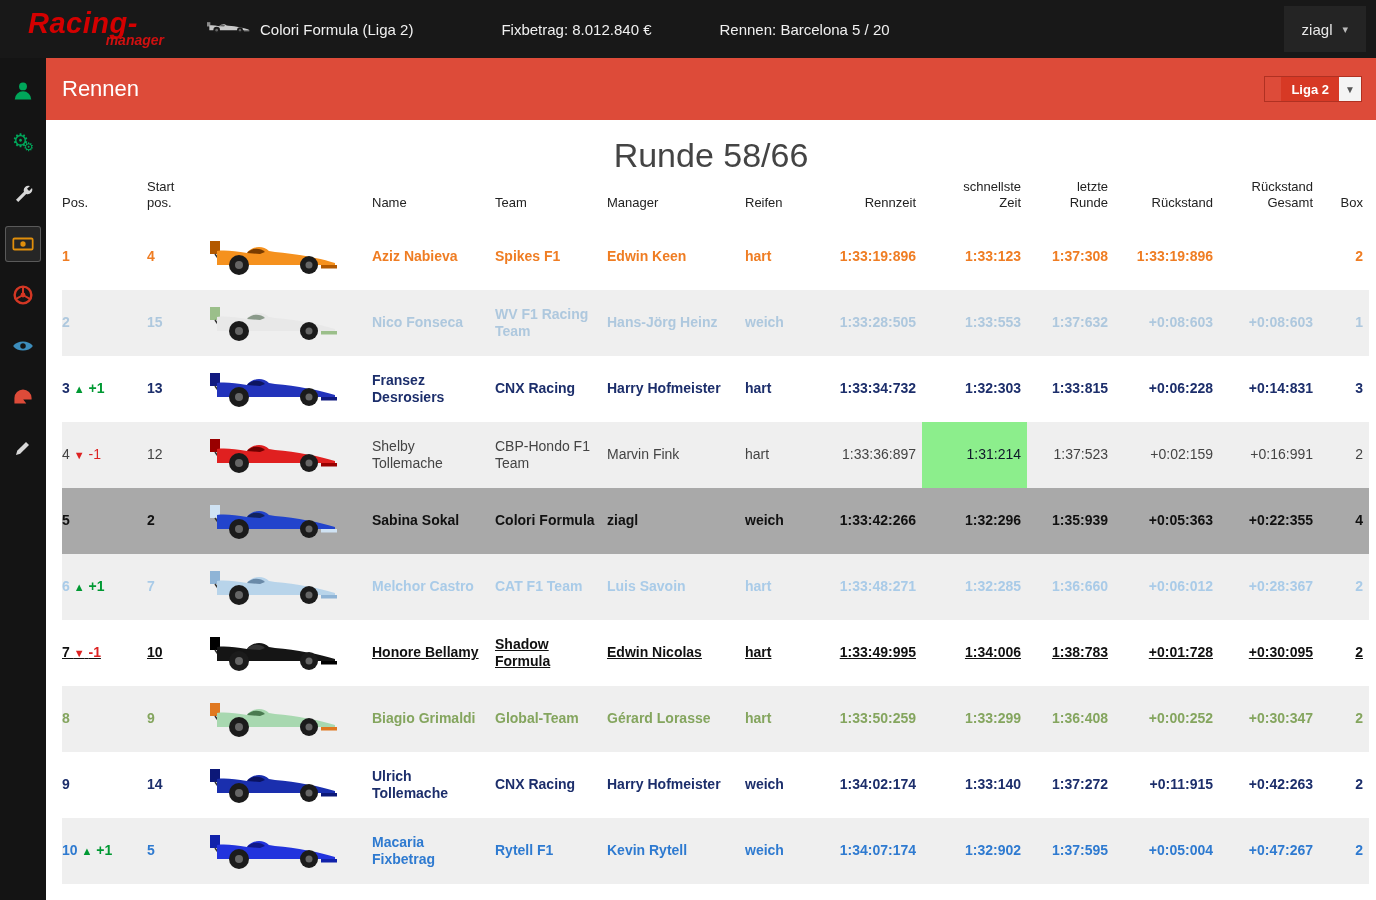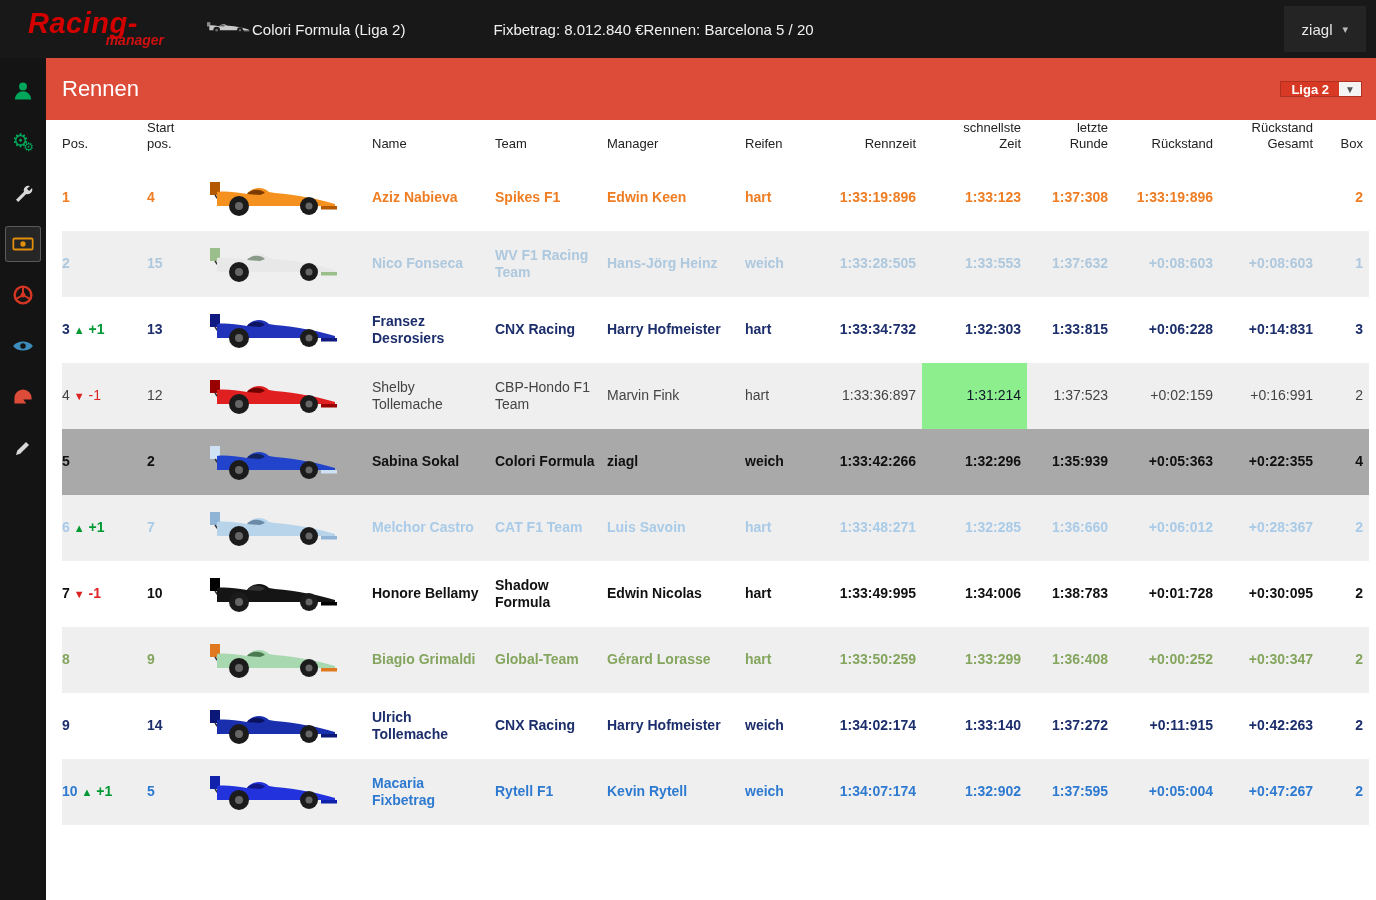--- a/index.html
+++ b/index.html
@@ -14,23 +14,23 @@
   .topbar {
     position:absolute; top:0; left:0; width:1376px; height:58px;
     background:#181818; color:#eee; display:flex; align-items:center;
     z-index:10;
   }
   .logo { font-style:italic; font-weight:bold; color:#d40000; line-height:0.85;
           padding-left:28px; width:170px; flex:0 0 auto; }
   .logo .l1 { display:block; font-size:29px; letter-spacing:0.5px; }
   .logo .l2 { display:block; font-size:14px; text-align:right; padding-right:6px; color:#cf1010; }
   .tb-item { font-size:15px; color:#f0f0f0; white-space:nowrap; }
-  .tb-team { margin-left:36px; display:flex; align-items:center; gap:2px; }
+  .tb-team { margin-left:36px; display:flex; align-items:center; gap:10px; }
   .tb-fix  { margin-left:88px; }
-  .tb-rennen { }
+  .tb-rennen { margin-left:68px; }
   .user-box {
     margin-left:auto; margin-right:10px; background:#242424;
     padding:10px 18px; display:flex; align-items:center; gap:10px;
     font-size:15px; color:#e8e8e8; cursor:pointer; height:46px;
   }
   .user-caret { color:#bbb; font-size:11px; }
 
   
   .sidebar {
     position:absolute; top:58px; left:0; width:46px; height:842px;
@@ -46,21 +46,21 @@
   
   .main { position:absolute; top:58px; left:46px; width:1330px; height:842px;
           background:#fff; overflow:hidden; }
   .band {
     height:62px; background:#dd4b39; color:#fff;
     display:flex; align-items:center; justify-content:space-between;
     padding:0 14px 0 16px;
   }
   .band-title { font-size:22px; font-weight:400; }
   .liga-btn { display:flex; align-items:stretch; cursor:pointer;
-              border:1px solid #b03122; height:16px; }
+              border:1px solid #b03122; height:26px;padding-left:16px; }
   .liga-label { background:#d73925; color:#fff; font-size:13px; font-weight:bold;
                 display:flex; align-items:center; padding:0 10px; }
   .liga-caret-box { background:#f4f4f4; width:22px; display:flex;
                     align-items:center; justify-content:center;
                     color:#555; font-size:10px; }
 
   .round-title { text-align:center; font-size:34px; color:#444;
                  font-weight:400; margin:16px 0 4px; }
 
   
@@ -181,20 +181,21 @@
   <div class="band">
     <span class="band-title">Rennen</span>
     <span class="liga-btn">
       <span class="liga-label">Liga 2</span>
       <span class="liga-caret-box">
         <span>▼</span>
       </span>
     </span>
   </div>
 
+  <div class="round-title">Runde 58/66</div>
 
   <table class="race">
     <colgroup>
       <col style="width:85px">
         <col style="width:60px">
         <col style="width:165px">
       <col style="width:123px">
         <col style="width:112px">
         <col style="width:138px">
       <col style="width:62px">
@@ -382,21 +383,21 @@
     <td class="al-l">CAT F1 Team</td>
     <td class="al-l">Luis Savoin</td>
     <td class="al-l">hart</td>
     <td class="al-r">1:33:48:271</td>
     <td class="al-r">1:32:285</td>
     <td class="al-r">1:36:660</td>
     <td class="al-r">+0:06:012</td>
     <td class="al-r">+0:28:367</td>
     <td class="al-r">2</td>
         </tr>
-        <tr class="bold" style="color: rgb(17, 17, 17);">
+        <tr class="bold" style="color: rgb(17, 17, 17); text-decoration: underline;">
     <td class="al-l">7 <span class="arrow-down">▼</span> <span class="delta-down">-1</span></td>
     <td class="al-l">10</td>
     <td class="al-l c-car">
             <svg width="132" height="44" viewBox="0 0 132 44">
     <rect x="3" y="6" width="10" height="13" fill="#000000"></rect>
     <path d="M8 19l5 7" stroke="#333" stroke-width="1.5"></path>
     <path d="M10 30V16c8-1 18 0 30 2 5-7 16-8 22-2l6 1c22 2 44 6 60 11v2z" fill="#151515"></path>
     <path d="M40 18c4-5 13-6 18-1l-5 2z" fill="#333333"></path>
     <rect x="114" y="30" width="16" height="3.5" fill="#000000"></rect>
     <circle cx="32" cy="30" r="10" fill="#1b1b1b"></circle>

